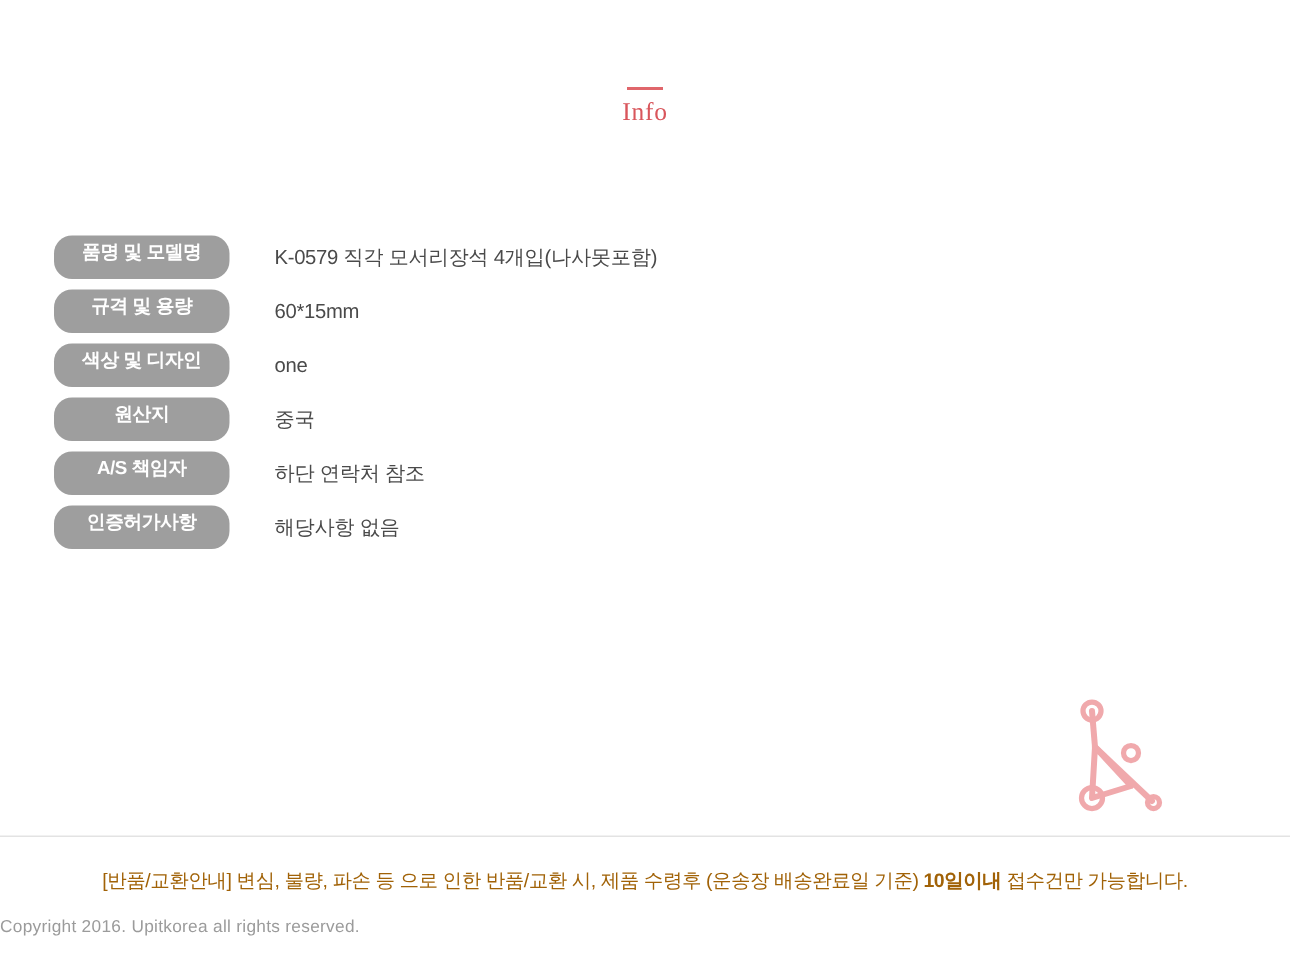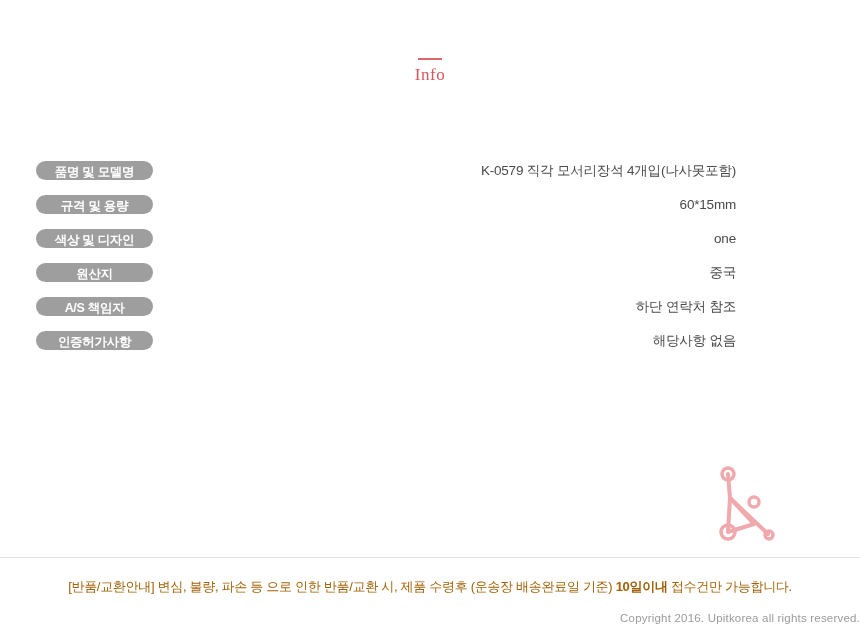--- a/index.html
+++ b/index.html
@@ -57,38 +57,37 @@
     height: 27px;
   }
   .spec-label-cell {
     width: 117px;
     padding: 0;
     vertical-align: middle;
   }
   .spec-label {
     display: block;
     width: 117px;
-    height: 19px;
+    height: 29px;
     line-height: 23px;
     border-radius: 12px;
     background: #9e9e9e;
     color: #ffffff;
     font-size: 12.5px;
     text-align: center;
     letter-spacing: -0.3px;
     font-weight: bold;
   }
   .spec-value {
     padding: 0 0 0 30px;
     vertical-align: middle;
     font-size: 13.5px;
     color: #4a4a4a;
     letter-spacing: -0.2px;
     white-space: nowrap;
-    text-align: right;
   }
   .spec-value.small {
     font-size: 12.5px;
   }
 
   
   .deco {
     position: absolute;
     right: 68px;
     bottom: 92px;
@@ -116,21 +115,21 @@
     letter-spacing: -0.3px;
   }
   .return-notice .bold {
     font-weight: bold;
   }
   .copyright {
     position: absolute;
     top: 612px;
     left: 0;
     width: 860px;
-    text-align: right;
+    text-align: left;
     font-size: 11.5px;
     color: #9b9b9b;
     letter-spacing: 0.2px;
   }
 </style>
 </head>
 <body>
 
 <div class="page">
 

